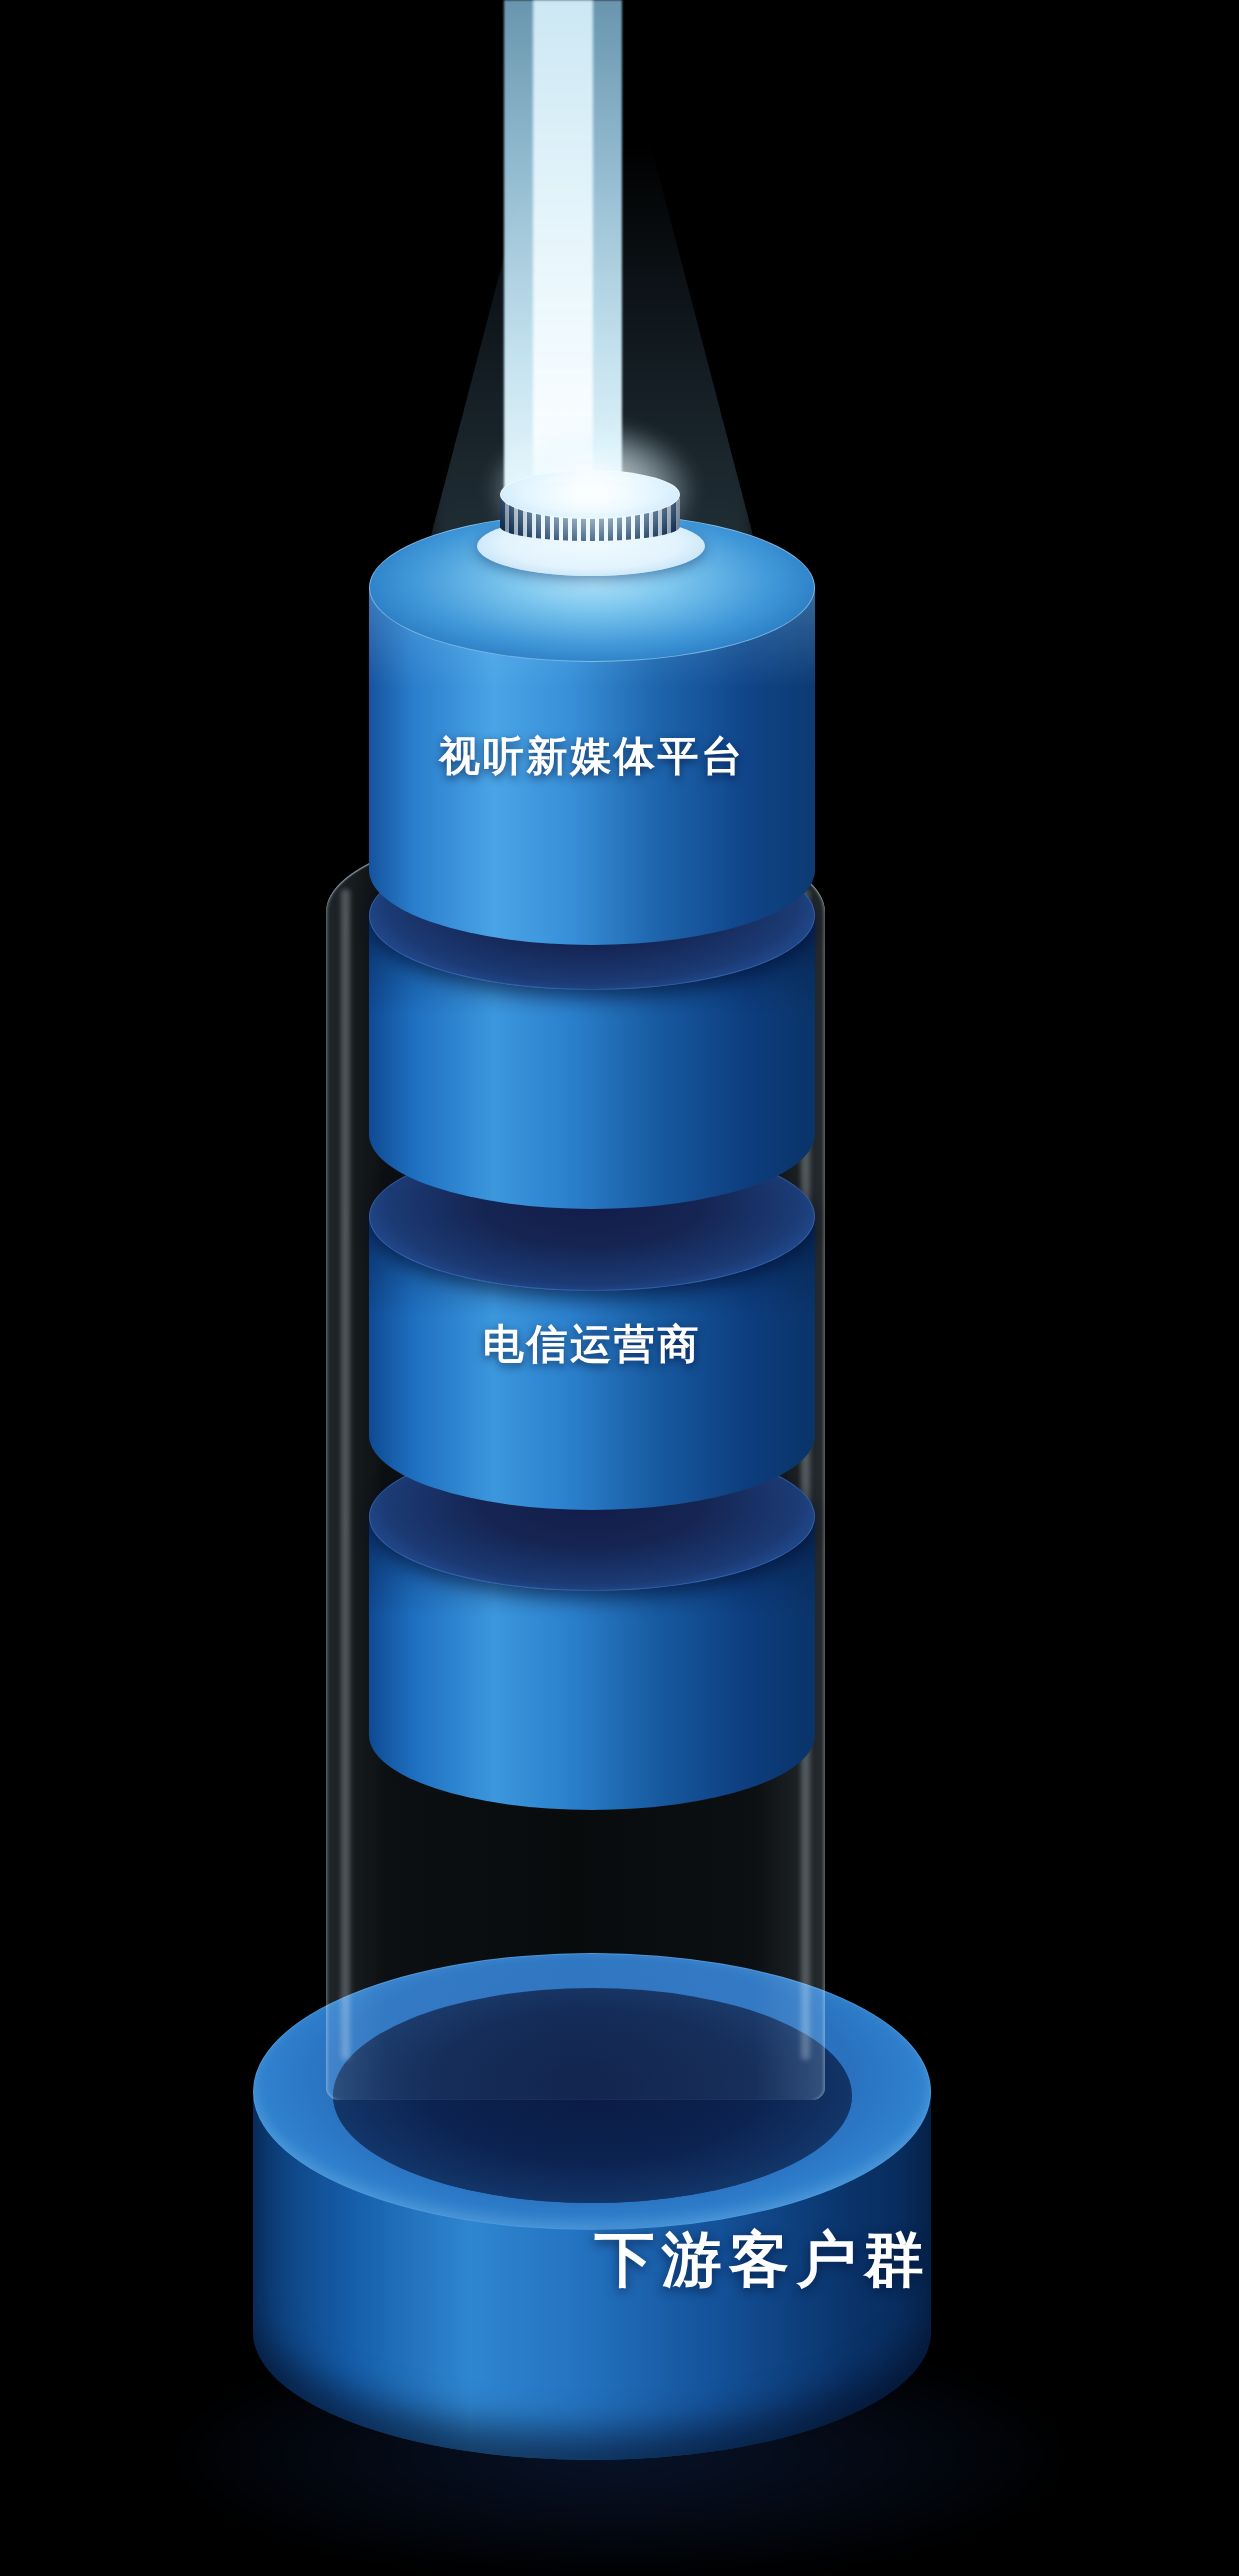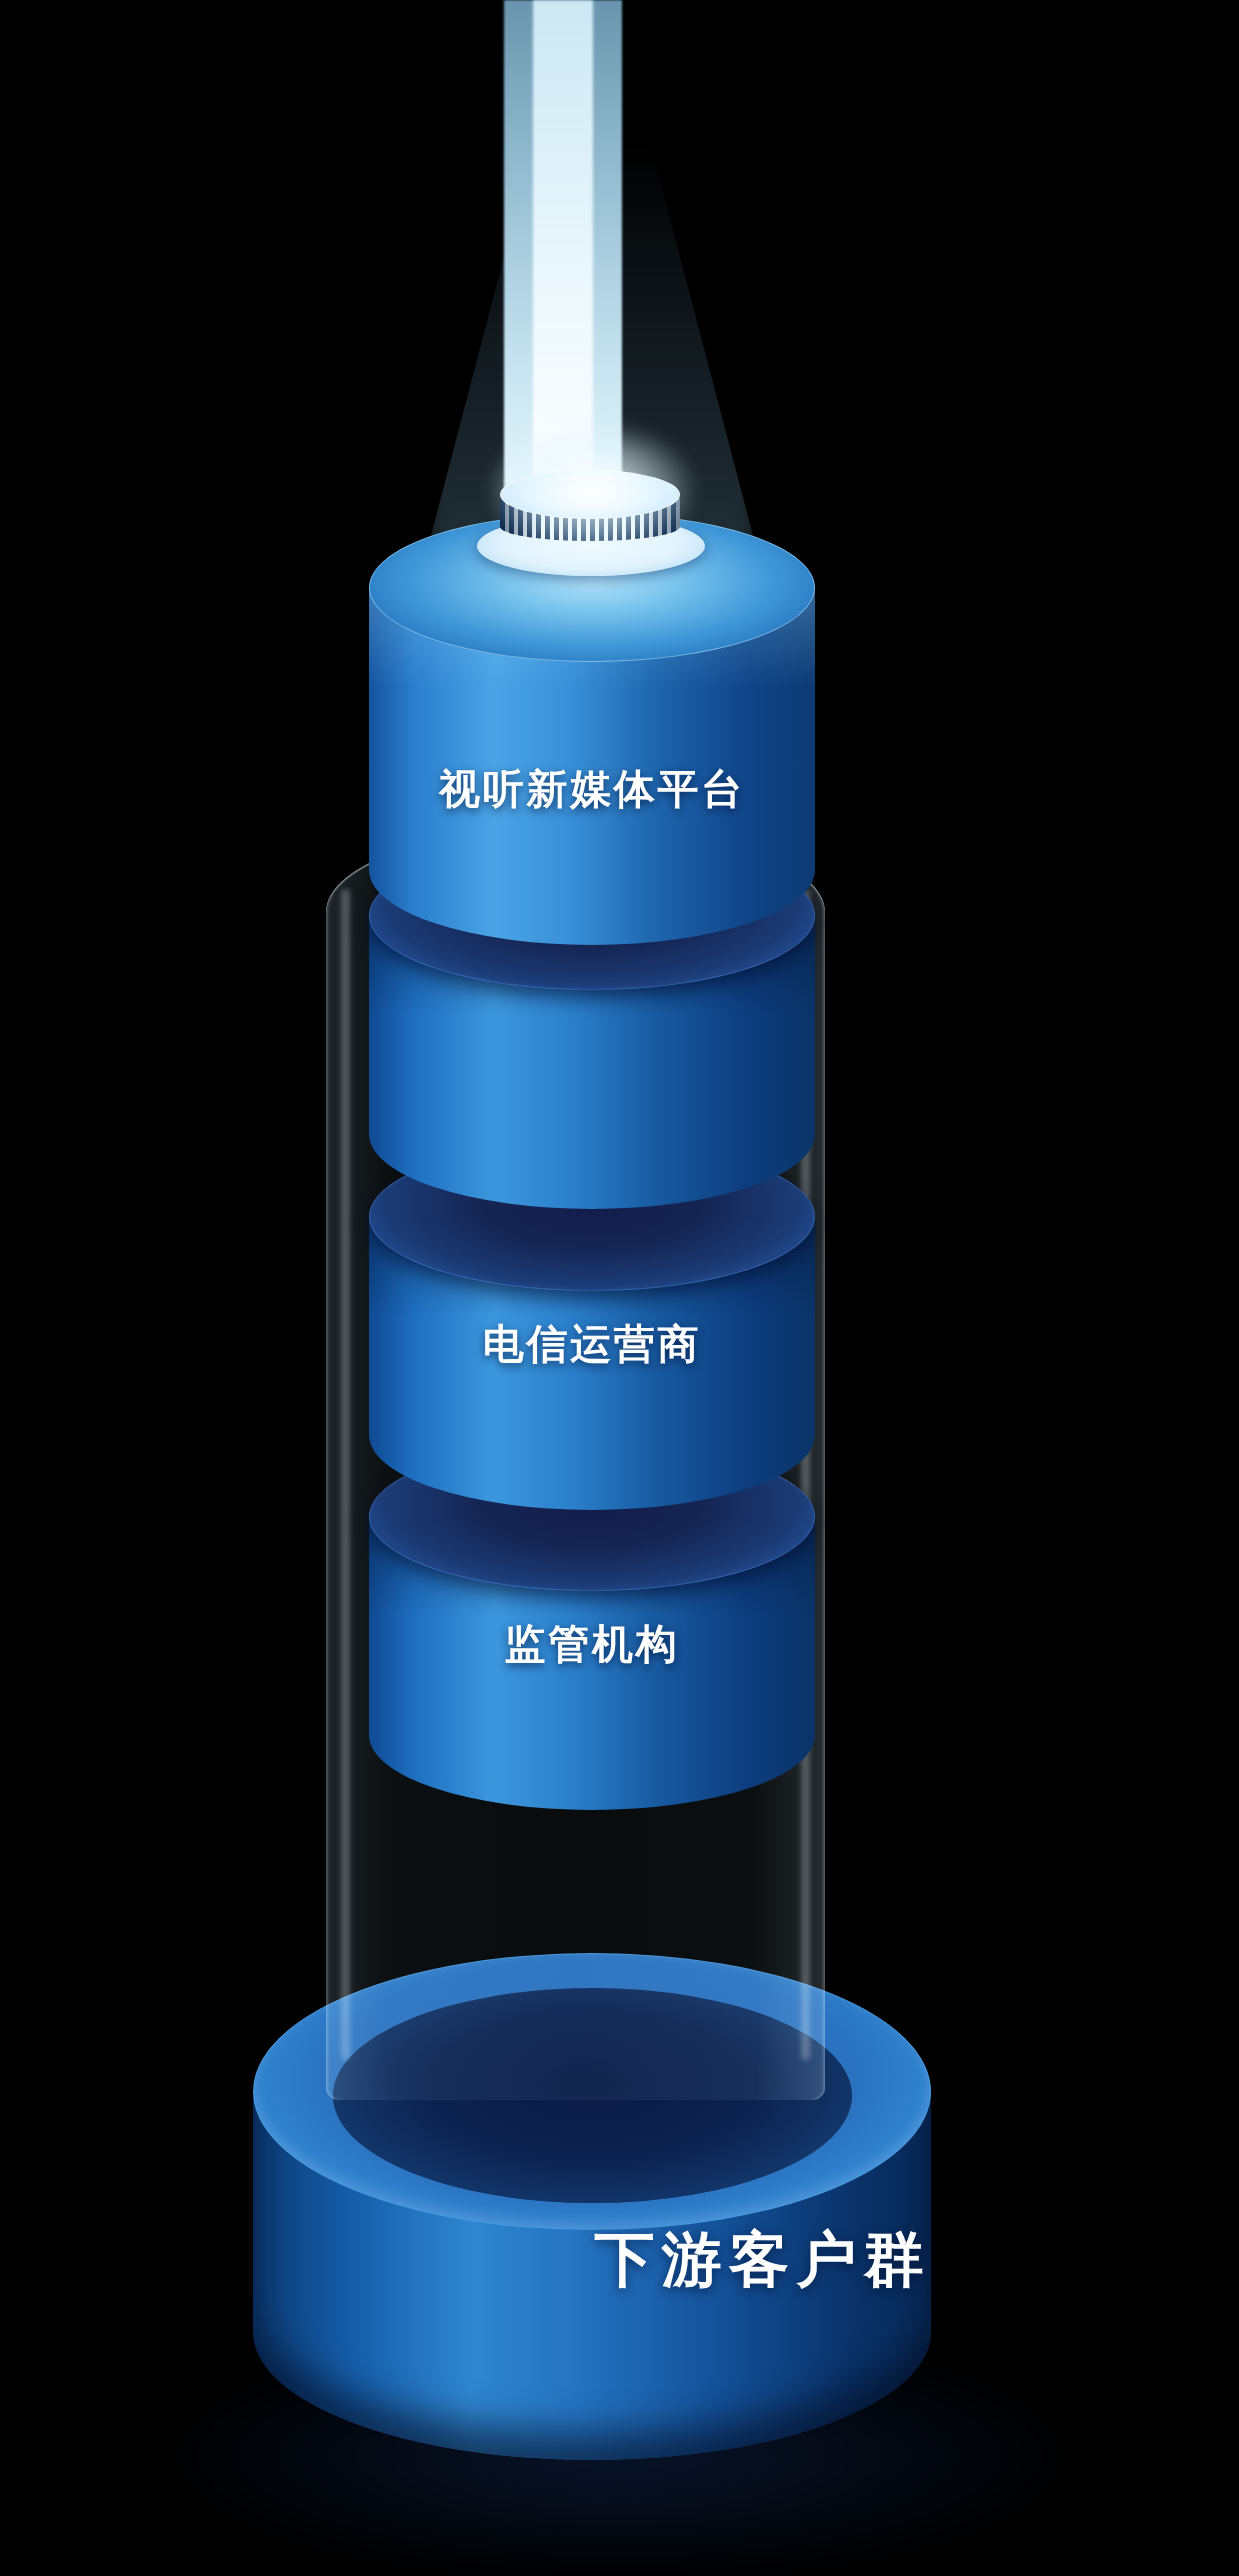--- a/index.html
+++ b/index.html
@@ -118,21 +118,21 @@
   }
   .cyl1 .body::after {
     background: linear-gradient(180deg, rgba(150,215,250,0.30), rgba(150,215,250,0));
   }
   .cyl1 .top-face {
     position: absolute; left: 0; top: 0; width: 446px; height: 149px; border-radius: 50%;
     background: radial-gradient(ellipse at 50% 45%, #b2e2f9 0%, #7cc6ee 26%, #3f97d8 58%, #2372bb 82%, #1c63a9 100%);
     border: 1.8px solid rgba(185,232,255,0.5);
     box-sizing: border-box;
   }
-  .cyl1 .label { top: 219px; margin-top: 33px; }
+  .cyl1 .label { top: 219px; }
 
   .cyl2 { top: 841px;  height: 368px; }
   .cyl3 { top: 1142px; height: 368px; }
   .cyl4 { top: 1442px; height: 368px; }
   .cyl5 { top: 1743px; height: 368px; }
   .cyl2 .body, .cyl3 .body, .cyl4 .body, .cyl5 .body { height: 293px; }
   .cyl2 .label, .cyl3 .label, .cyl4 .label, .cyl5 .label { top: 178px; }
 
   
   .cap-base {
@@ -178,21 +178,20 @@
   <div class="tube">
     <div class="tube-edge left"></div>
     <div class="tube-edge right"></div>
   </div>
 
   <div class="base-socket-front"></div>
 
   <div class="cyl cyl4">
     <div class="body"></div>
     <div class="opening"></div>
-    <div class="label">监管机构</div>
   </div>
 
   <div class="cyl cyl3">
     <div class="body"></div>
     <div class="opening"></div>
     <div class="label">电信运营商</div>
   </div>
 
   <div class="cyl cyl2">
     <div class="body"></div>

